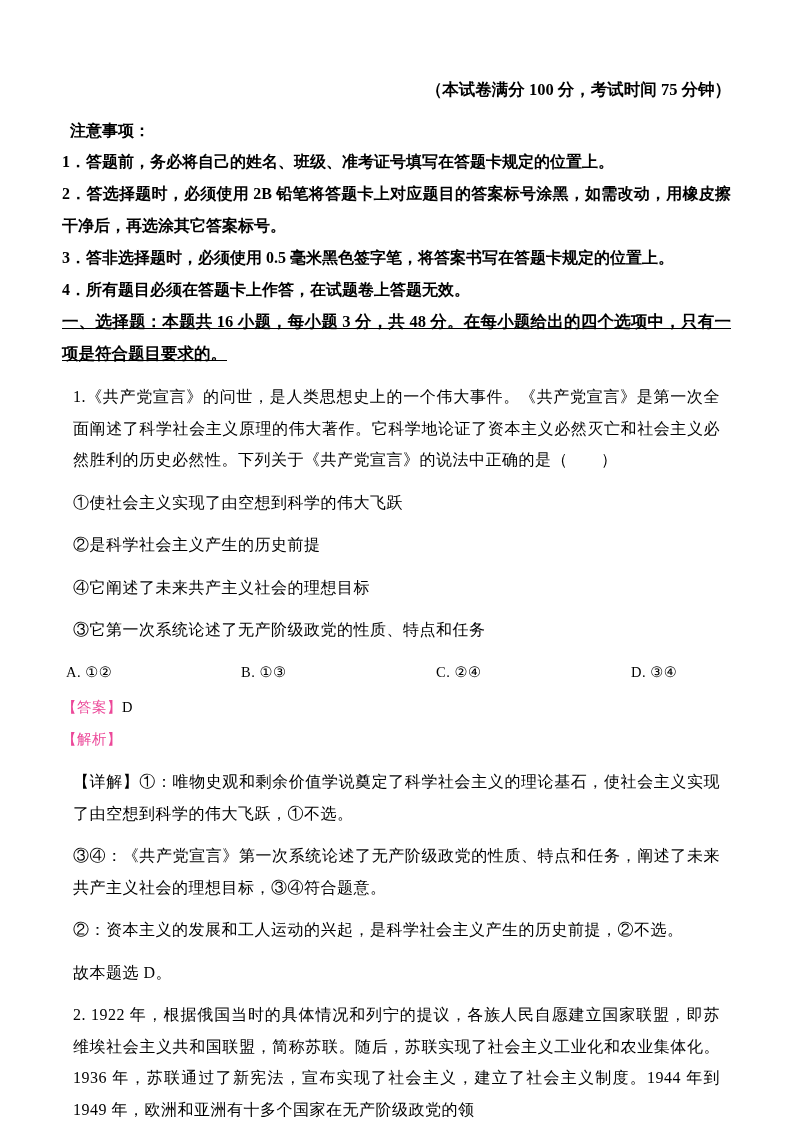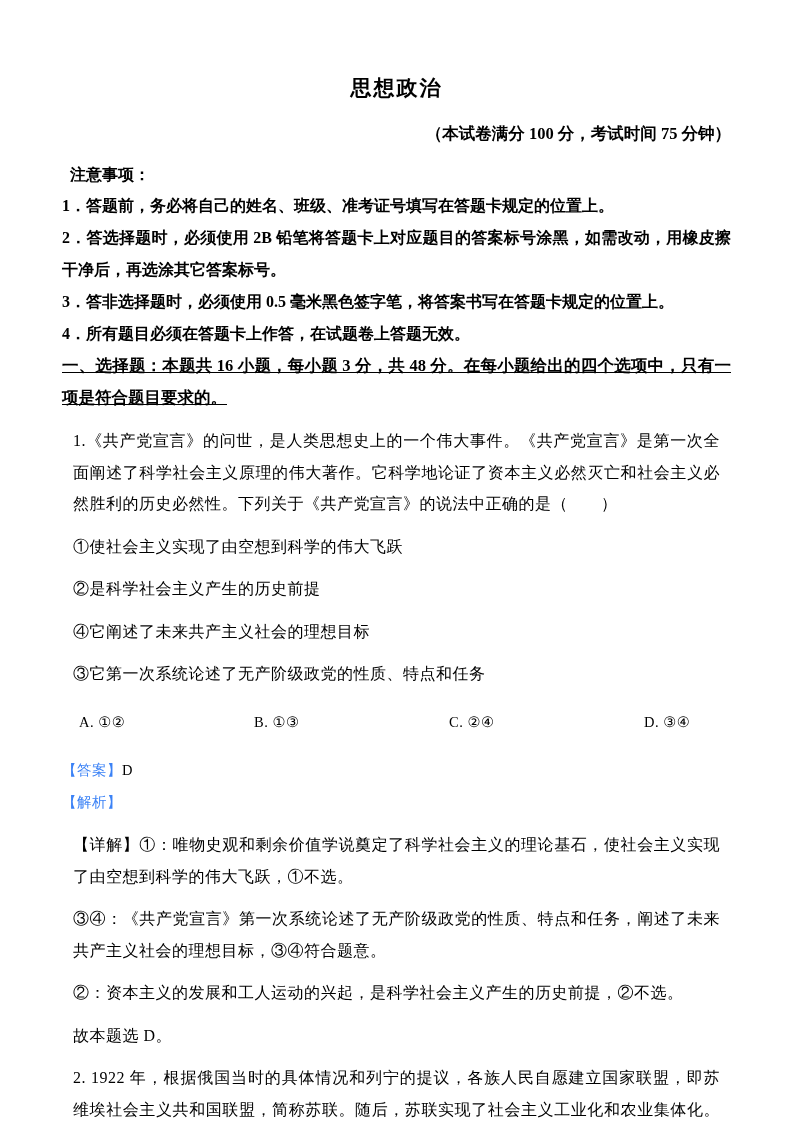--- a/index.html
+++ b/index.html
@@ -78,38 +78,37 @@
   }
   .statement {
     text-align: left;
   }
   .options-row {
     display: grid;
     grid-template-columns: 175px 195px 195px auto;
     font-size: 14.5px;
     line-height: 31.5px;
     letter-spacing: 0.5px;
-    margin: 17px;
+    margin: 4px;
   }
   .answer-line, .label-line {
     font-size: 14.5px;
     margin: 0;
     line-height: 31.5px;
     letter-spacing: 0.5px;
   }
   .blue {
-    color: #3b82f6;
+    color: #ec4899;
   }
 </style>
 </head>
 <body>
 
 <div class="page">
 
-  <h2 class="subject">思想政治</h2>
   <p class="exam-info">（本试卷满分 100 分，考试时间 75 分钟）</p>
 
   <p class="notice-heading">注意事项：</p>
   <p class="notice">1．答题前，务必将自己的姓名、班级、准考证号填写在答题卡规定的位置上。</p>
   <p class="notice">2．答选择题时，必须使用 2B 铅笔将答题卡上对应题目的答案标号涂黑，如需改动，用橡皮擦干净后，再选涂其它答案标号。</p>
   <p class="notice">3．答非选择题时，必须使用 0.5 毫米黑色签字笔，将答案书写在答题卡规定的位置上。</p>
   <p class="notice">4．所有题目必须在答题卡上作答，在试题卷上答题无效。</p>
 
   <p class="section-heading">一、选择题：本题共 16 小题，每小题 3 分，共 48 分。在每小题给出的四个选项中，只有一项是符合题目要求的。</p>
 

